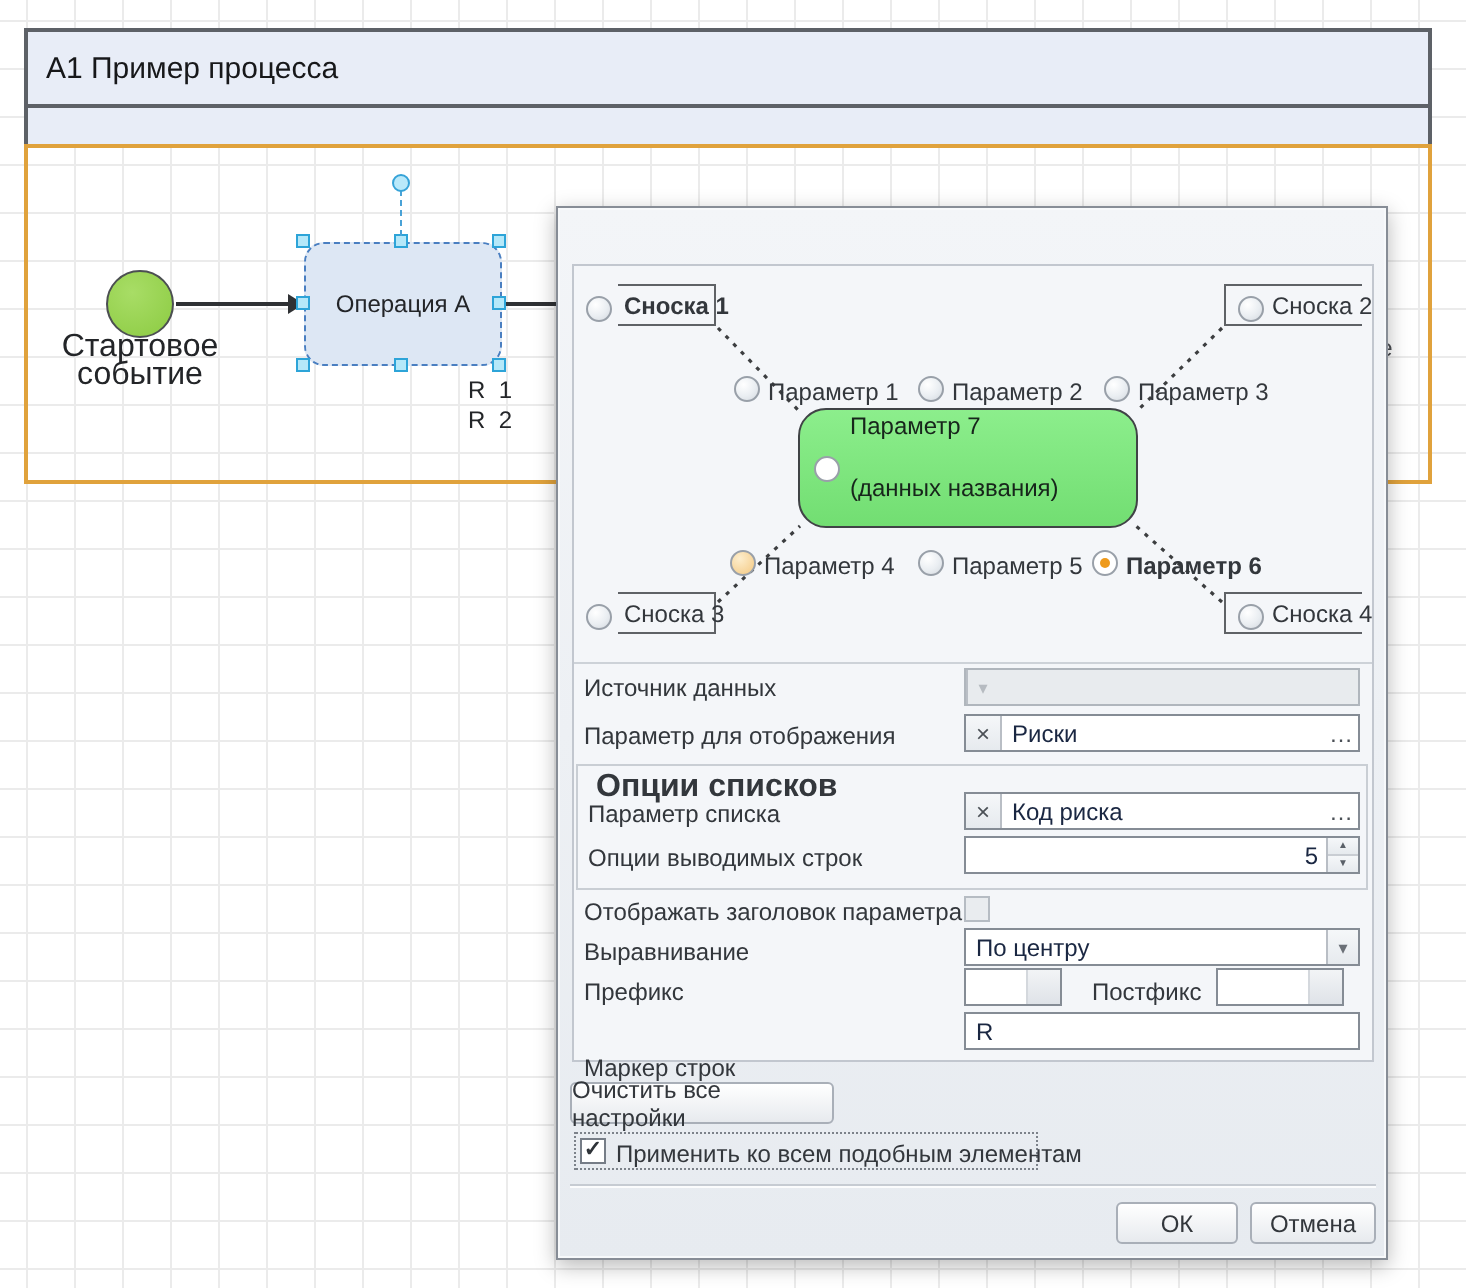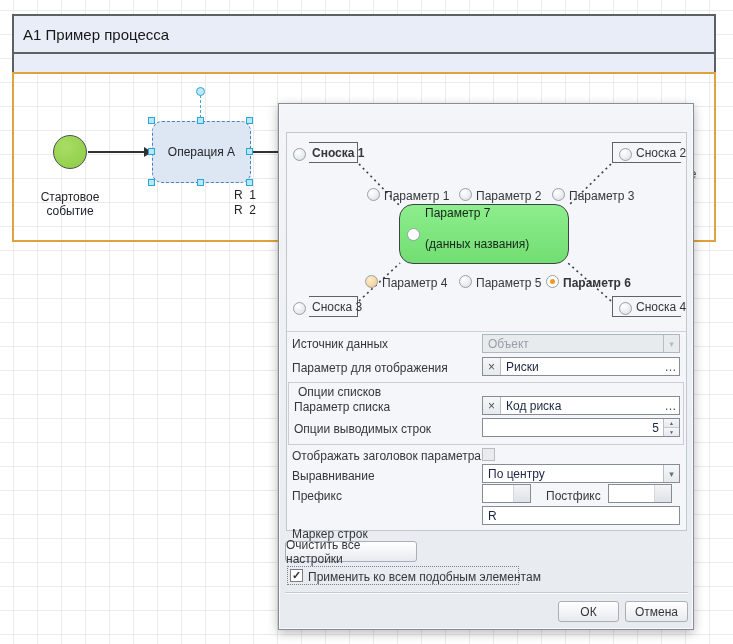--- a/index.html
+++ b/index.html
@@ -20,21 +20,21 @@
   .band-title{left:12px;top:14px;width:704px;height:40px;background:#e8edf7;
     border:2px solid #5d6167;display:flex;align-items:center;padding-left:9px;
     font-size:15px;color:#17181a;}
   .band-sub{left:12px;top:54px;width:704px;height:18px;background:#e8edf7;
     border-left:2px solid #5d6167;border-right:2px solid #5d6167;}
   .diagram-frame{left:12px;top:72px;width:704px;height:170px;border:2px solid #e0a23c;}
 
   
   .start-circle{left:53px;top:135px;width:34px;height:34px;border-radius:50%;
     background:radial-gradient(circle at 38% 32%, #a8dd66, #8ccb42);border:1.5px solid #4c4f52;}
-  .start-label{left:28px;top:190px;width:84px;text-align:center;font-size:12px;color:#232528;line-height:14px;}
+  .start-label{left:28px;top:167px;width:84px;text-align:center;font-size:16px;color:#232528;line-height:14px;}
   .edge{background:#2f3134;height:2px;}
   .arrow-head{width:0;height:0;border-left:8px solid #2f3134;border-top:5px solid transparent;border-bottom:5px solid transparent;}
   .op-box{left:152px;top:121px;width:99px;height:62px;border-radius:10px;
     background:#dde7f4;border:1px dashed #4a7fc1;display:flex;align-items:center;justify-content:center;
     font-size:12px;color:#232528;}
   .handle{width:7px;height:7px;background:#b5e8f9;border:1px solid #2da4d8;}
   .rot-line{left:200px;top:95px;height:23px;width:0;border-left:1px dashed #49a2d6;}
   .rot-circle{left:196px;top:87px;width:9px;height:9px;border-radius:50%;background:#b9e9fa;border:1px solid #36a3d8;}
   .r-label{font-size:12px;color:#232528;}
   .clipped-text{left:683px;top:167px;font-size:12px;color:#4a4d52;}
@@ -78,21 +78,21 @@
   .seg.arrow{width:16px;border-left:1px solid #b9bec5;font-size:9px;color:#6b7077;}
   .spin{width:15px;border-left:1px solid #b9bec5;display:flex;flex-direction:column;}
   .spin span{flex:1;display:flex;align-items:center;justify-content:center;font-size:5px;color:#5a6068;background:linear-gradient(#f5f7f9,#e6eaee);}
   .spin span + span{border-top:1px solid #c9cdd3;}
   .field.disabled{background:#e8ebee;border-color:#b0b6bd;}
   .field.disabled .val{color:#999fa7;}
   .field.disabled .seg{color:#b6bbc1;background:#e8ebee;}
   .mini-shade{width:16px;background:linear-gradient(#f2f4f6,#dfe3e8);border-left:1px solid #d4d8dd;}
 
   .groupbox{left:9px;top:278px;width:396px;height:63px;border:1px solid #c9ced4;}
-  .grp-title{left:19px;top:281px;font-size:12px;color:#33373c;}
+  .grp-title{left:19px;top:281px;font-size:16px;color:#33373c;font-weight:bold;}
 
   .checkbox{position:absolute;width:13px;height:13px;box-sizing:border-box;}
   .checkbox.off{border:1px solid #b6bcc3;background:#e9ecef;}
   .checkbox.on{border:1px solid #767d87;background:#fff;display:flex;align-items:center;justify-content:center;
     font-size:11px;font-weight:bold;color:#2e3338;line-height:11px;}
   .focus-outline{position:absolute;border:1px dotted #7c828a;box-sizing:border-box;}
 
   .btn{position:absolute;background:linear-gradient(#ffffff,#e7eaee);border:1px solid #a9afb8;border-radius:3px;
     font-size:12px;color:#33373c;display:flex;align-items:center;justify-content:center;box-sizing:border-box;
     font-family:"Liberation Sans",sans-serif;}
@@ -182,21 +182,20 @@
 
   <div class="radio amber" style="left:86px;top:171px;"></div>
   <div class="lbl" style="left:103px;top:172px;">Параметр 4</div>
   <div class="radio" style="left:180px;top:171px;"></div>
   <div class="lbl" style="left:197px;top:172px;">Параметр 5</div>
   <div class="radio selected" style="left:267px;top:171px;"></div>
   <div class="lbl" style="left:284px;top:172px;font-weight:bold;">Параметр 6</div>
 
   <div class="lbl" style="left:13px;top:233px;">Источник данных</div>
   <div class="field disabled" style="left:203px;top:230px;width:198px;">
-    <div class="val">Объект</div>
     <div class="seg arrow">▾</div>
   </div>
 
   <div class="lbl" style="left:13px;top:257px;">Параметр для отображения</div>
   <div class="field" style="left:203px;top:253px;width:198px;">
     <div class="seg left">×</div>
     <div class="val">Риски</div>
     <div class="seg right" style="background:#fff;border-left:none;">…</div>
   </div>
 

